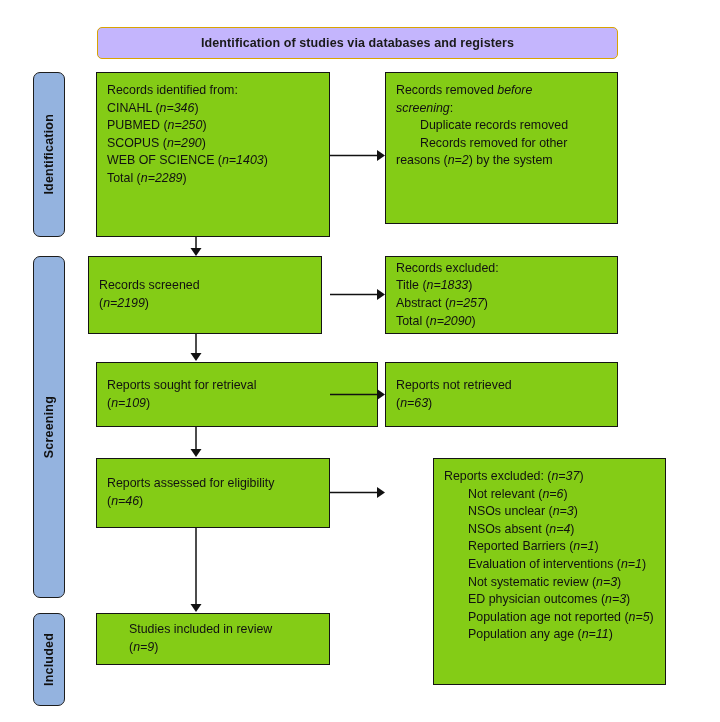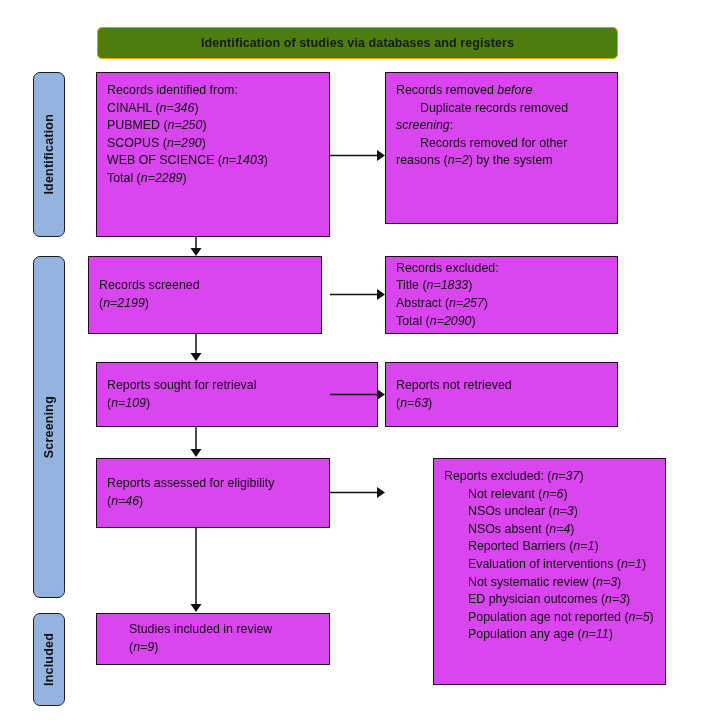--- a/index.html
+++ b/index.html
@@ -18,21 +18,21 @@
     overflow: hidden;
   }
 
   
   .banner {
     position: absolute;
     left: 97px;
     top: 27px;
     width: 521px;
     height: 32px;
-    background: #4d7c0f;
+    background: #c4b5fd;
     border: 1px solid #D9A400;
     border-radius: 5px;
     display: flex;
     align-items: center;
     justify-content: center;
     box-sizing: border-box;
   }
   .banner-text {
     font-size: 12.5px;
     font-weight: bold;
@@ -64,21 +64,21 @@
     white-space: nowrap;
     letter-spacing: 0.2px;
   }
   #stage-identification { top: 72px;  height: 165px; }
   #stage-screening     { top: 256px; height: 342px; }
   #stage-included      { top: 613px; height: 93px;  }
 
   
   .box {
     position: absolute;
-    background: #d946ef;
+    background: #84cc16;
     border: 1.7px solid #141414;
     box-sizing: border-box;
     padding: 0 10px;
     display: flex;
     flex-direction: column;
     justify-content: center;
   }
   .box.top-align {
     justify-content: flex-start;
     padding-top: 9px;
@@ -139,22 +139,22 @@
     <div class="box-line">Records identified from:</div>
     <div class="box-line"><span>CINAHL (</span><span class="ital">n=346</span>)</div>
     <div class="box-line"><span>PUBMED (</span><span class="ital">n=250</span>)</div>
     <div class="box-line"><span>SCOPUS (</span><span class="ital">n=290</span>)</div>
     <div class="box-line"><span>WEB OF SCIENCE (</span><span class="ital">n=1403</span>)</div>
     <div class="box-line"><span>Total (</span><span class="ital">n=2289</span>)</div>
   </div>
 
   <div class="box top-align" id="box-records-removed">
     <div class="box-line"><span>Records removed </span><span class="ital">before</span></div>
+    <div class="box-line"><span class="ital">screening</span><span>:</span></div>
     <div class="box-line indent-1">Duplicate records removed</div>
-    <div class="box-line"><span class="ital">screening</span><span>:</span></div>
     <div class="box-line indent-1">Records removed for other</div>
     <div class="box-line"><span>reasons (</span><span class="ital">n=2</span><span>) by the system</span></div>
   </div>
 
   <div class="box" id="box-records-screened">
     <div class="box-line">Records screened</div>
     <div class="box-line">(<span class="ital">n=2199</span>)</div>
   </div>
 
   <div class="box" id="box-records-excluded">

